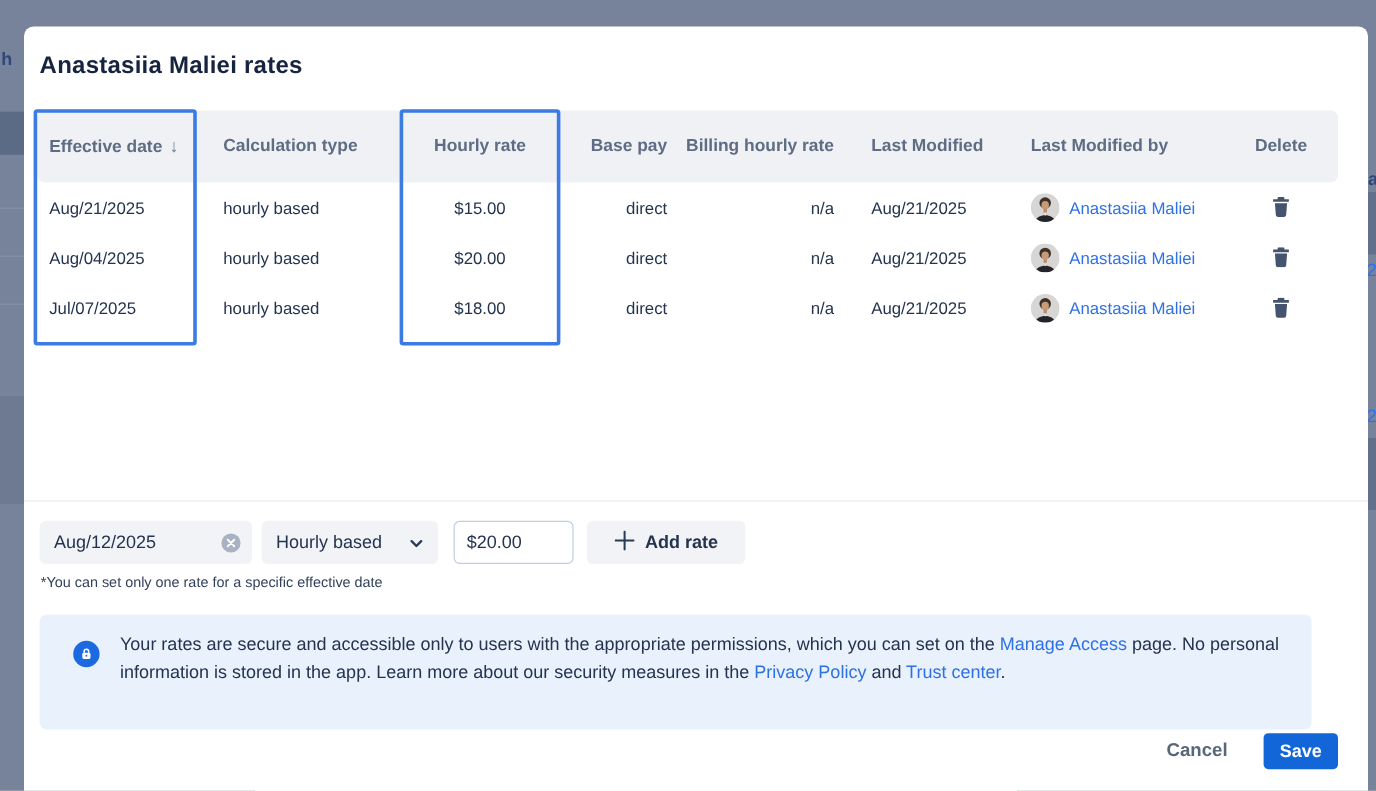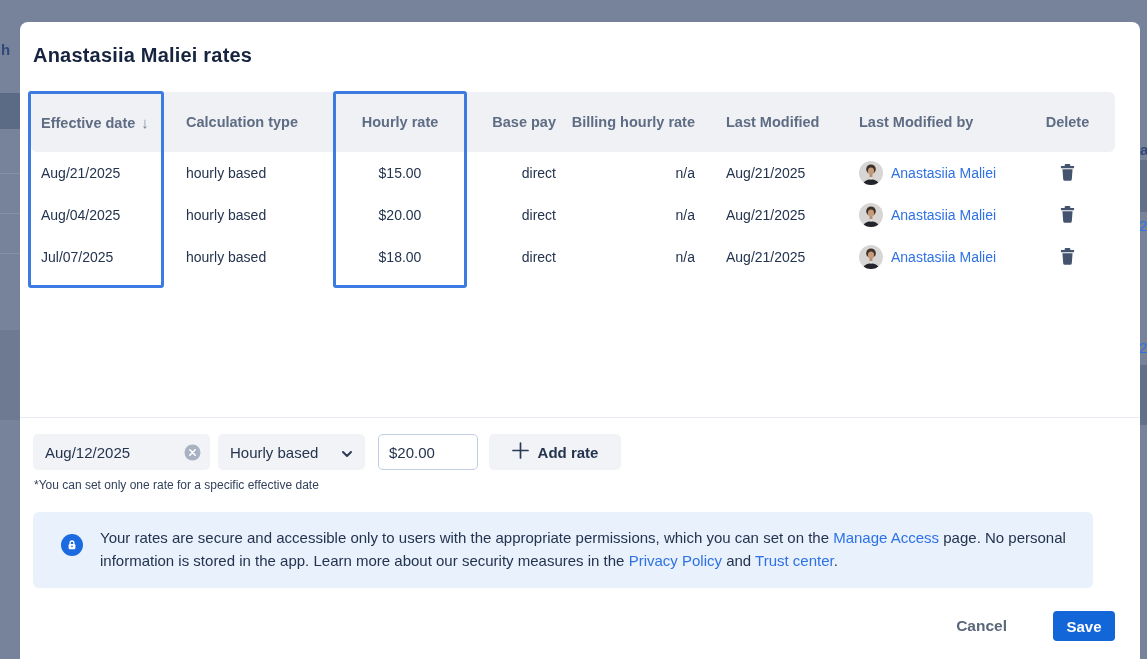--- a/index.html
+++ b/index.html
@@ -75,35 +75,35 @@
   .select-field{width:147px;display:flex;align-items:center;justify-content:space-between;
     padding:0 12px 0 12px;margin-right:13px;cursor:pointer;}
   .money-input{width:100px;background:#ffffff;border:1px solid #bfcde2;border-radius:5px;
     padding:0 10px;margin-right:11px;outline:none;}
   .add-btn{width:132px;display:flex;align-items:center;justify-content:center;gap:9px;
     font-weight:bold;cursor:pointer;}
   .note-text{position:absolute;left:14px;top:456px;font-size:12px;color:#33415c;}
 
   
   .info-box{
-    position:absolute;left:13px;top:490px;width:1060px;height:76px;
+    position:absolute;left:13px;top:490px;width:1060px;height:96px;
     background:#e8f1fc;border-radius:6px;
   }
   .lock-badge{
     position:absolute;left:28px;top:22px;width:22px;height:22px;border-radius:50%;
     background:#1b6ae0;display:flex;align-items:center;justify-content:center;
   }
   .info-text{
     position:absolute;left:67px;top:15px;width:978px;
     font-size:15px;line-height:22.5px;color:#24344f;
   }
   .info-link{color:#2e71e5;text-decoration:none;cursor:pointer;}
 
   
-  .footer{position:absolute;right:25px;bottom:25px;display:flex;align-items:center;gap:40px;}
+  .footer{position:absolute;right:25px;bottom:25px;display:flex;align-items:center;gap:24px;}
   .cancel-btn{background:none;border:none;font-size:15.5px;font-weight:bold;color:#5a6779;
     cursor:pointer;font-family:"Liberation Sans", sans-serif;}
   .save-btn{width:62px;height:30px;background:#1266d8;color:#ffffff;border:none;border-radius:4px;
     font-size:15px;font-weight:bold;cursor:pointer;font-family:"Liberation Sans", sans-serif;}
 </style>
 </head>
 <body>
 
 <div>
   <div class="bd-band bd-left-dark"></div>

